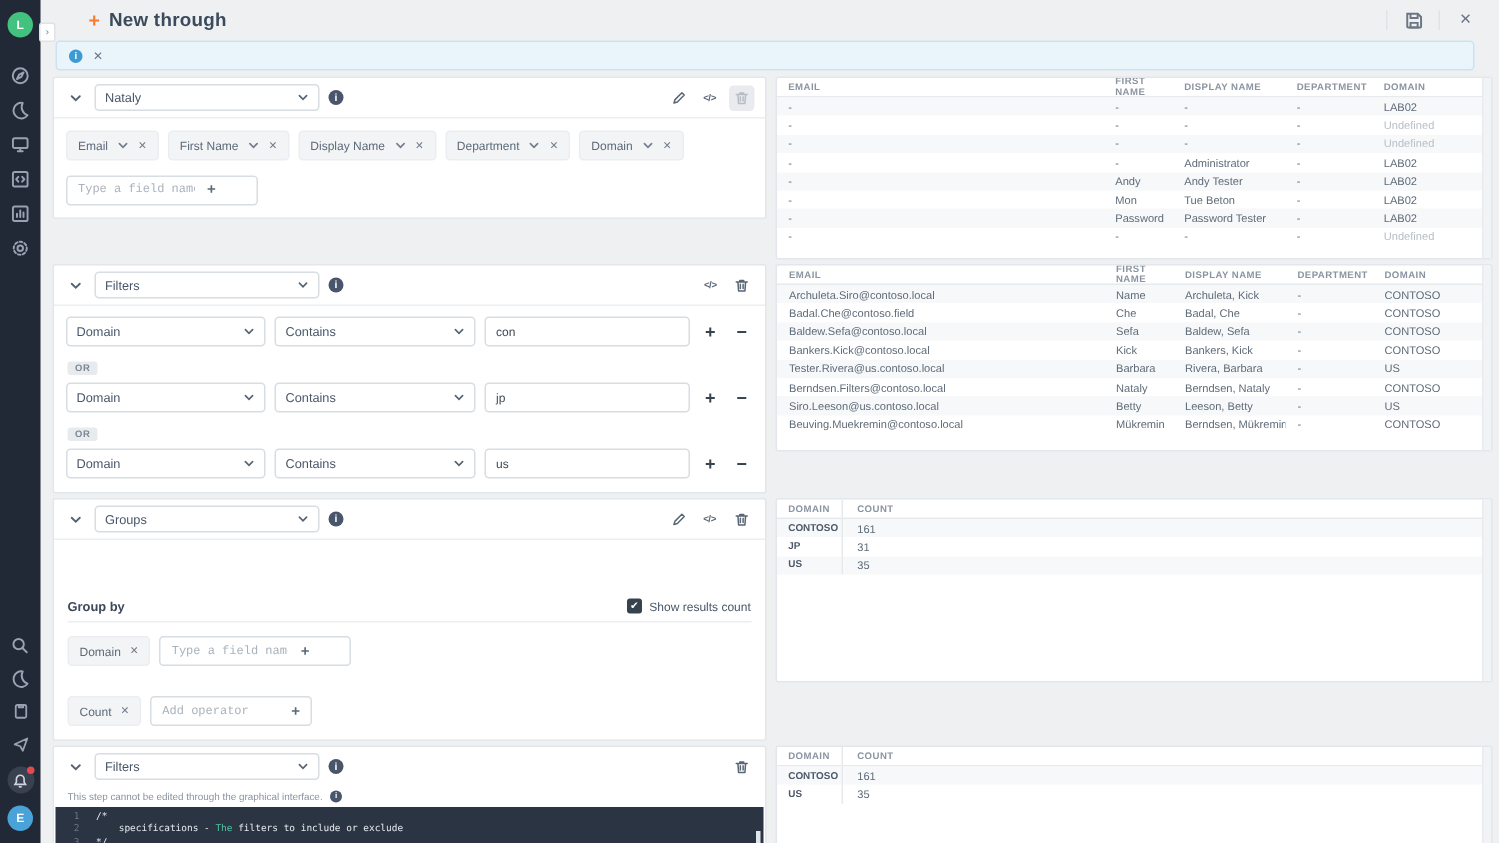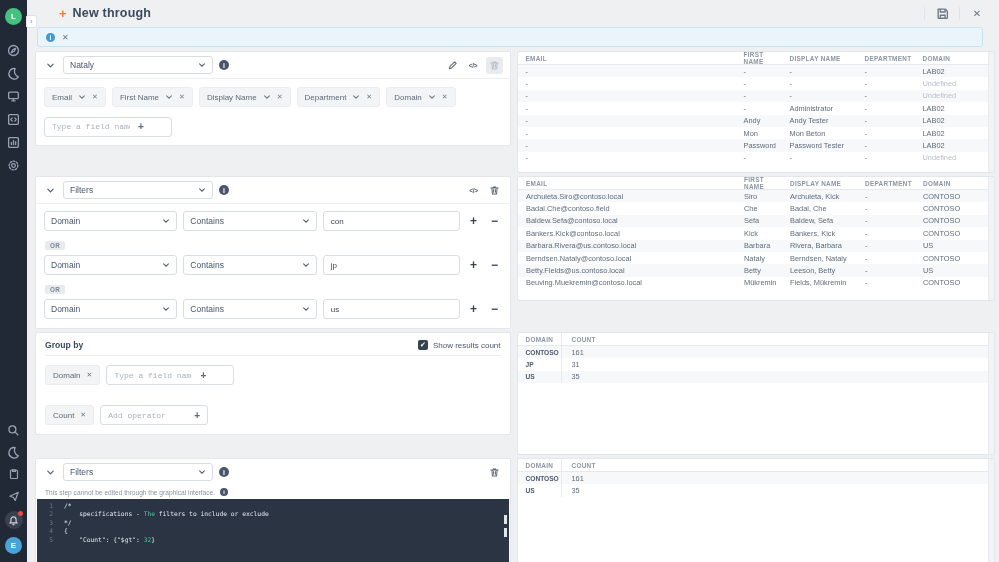--- a/index.html
+++ b/index.html
@@ -71,21 +71,21 @@
   
   .filters-body { padding:4px 0 6px; }
   .filter-block .or-badge { display:inline-block; margin:2px 0 2px 9px; background:#e8ebee; border-radius:2px; padding:1px 5px; font-size:6.3px; font-weight:bold; color:#7c8793; letter-spacing:.4px; }
   .filter-block:first-of-type .or-badge { display:none; }
   .filter-line { display:flex; align-items:center; gap:6px; padding:3px 8px; }
   .fsel { width:134px; height:20px; }
   .fval { width:138px; height:20px; border:1px solid #d8dde2; border-radius:3px; display:flex; align-items:center; padding:0 7px; font-size:8px; color:#3e4a58; cursor:text; }
   .pm { width:15px; text-align:center; font-size:12px; font-weight:bold; color:#39434f; cursor:pointer; flex:none; }
 
   
-  .grp-body { padding:7px 9px 9px; }
+  .grp-body { padding:7px 9px 9px;margin-top:32px; }
   .grp-label-row { display:flex; align-items:center; padding-bottom:5px; border-bottom:1px solid #eceef1; }
   .grp-label { font-size:8.6px; font-weight:bold; color:#3d4a5a; }
   .chk-row { margin-left:auto; display:flex; align-items:center; gap:5px; cursor:pointer;padding-left:12px; }
   .chkbox { width:10px; height:10px; background:#37424f; border-radius:2px; color:#fff; font-size:7px; display:flex; align-items:center; justify-content:center; }
   .chk-label { font-size:8px; color:#49566a; }
   .grp-chips { display:flex; gap:6px; padding:9px 0 11px; }
 
   
   .note-row { display:flex; align-items:center; gap:5px; padding:3px 9px; }
   .note-text { font-size:6.6px; color:#8a939f; }
@@ -335,21 +335,21 @@
               <div class="p-row">
                 <span class="c-email">-</span>
                 <span class="c-first">Andy</span>
                 <span class="c-disp">Andy Tester</span>
                 <span class="c-dept">-</span>
                 <span class="c-dom">LAB02</span>
               </div>
               <div class="p-row">
                 <span class="c-email">-</span>
                 <span class="c-first">Mon</span>
-                <span class="c-disp">Mon Beton</span>
+                <span class="c-disp">Tue Beton</span>
                 <span class="c-dept">-</span>
                 <span class="c-dom">LAB02</span>
               </div>
               <div class="p-row">
                 <span class="c-email">-</span>
                 <span class="c-first">Password</span>
                 <span class="c-disp">Password Tester</span>
                 <span class="c-dept">-</span>
                 <span class="c-dom">LAB02</span>
               </div>
@@ -461,21 +461,21 @@
             <span class="c-email">EMAIL</span>
             <span class="c-first">FIRST NAME</span>
             <span class="c-disp">DISPLAY NAME</span>
             <span class="c-dept">DEPARTMENT</span>
             <span class="c-dom">DOMAIN</span>
           </div>
           <div>
 
           <div class="p-row">
                 <span class="c-email">Archuleta.Siro@contoso.local</span>
-                <span class="c-first">Siro</span>
+                <span class="c-first">Name</span>
                 <span class="c-disp">Archuleta, Kick</span>
                 <span class="c-dept">-</span>
                 <span class="c-dom">CONTOSO</span>
               </div>
               <div class="p-row">
                 <span class="c-email">Badal.Che@contoso.field</span>
                 <span class="c-first">Che</span>
                 <span class="c-disp">Badal, Che</span>
                 <span class="c-dept">-</span>
                 <span class="c-dom">CONTOSO</span>
@@ -488,55 +488,82 @@
                 <span class="c-dom">CONTOSO</span>
               </div>
               <div class="p-row">
                 <span class="c-email">Bankers.Kick@contoso.local</span>
                 <span class="c-first">Kick</span>
                 <span class="c-disp">Bankers, Kick</span>
                 <span class="c-dept">-</span>
                 <span class="c-dom">CONTOSO</span>
               </div>
               <div class="p-row">
-                <span class="c-email">Barbara.Rivera@us.contoso.local</span>
+                <span class="c-email">Tester.Rivera@us.contoso.local</span>
                 <span class="c-first">Barbara</span>
                 <span class="c-disp">Rivera, Barbara</span>
                 <span class="c-dept">-</span>
                 <span class="c-dom">US</span>
               </div>
               <div class="p-row">
-                <span class="c-email">Berndsen.Nataly@contoso.local</span>
+                <span class="c-email">Berndsen.Filters@contoso.local</span>
                 <span class="c-first">Nataly</span>
                 <span class="c-disp">Berndsen, Nataly</span>
                 <span class="c-dept">-</span>
                 <span class="c-dom">CONTOSO</span>
               </div>
               <div class="p-row">
-                <span class="c-email">Betty.Fields@us.contoso.local</span>
+                <span class="c-email">Siro.Leeson@us.contoso.local</span>
                 <span class="c-first">Betty</span>
                 <span class="c-disp">Leeson, Betty</span>
                 <span class="c-dept">-</span>
                 <span class="c-dom">US</span>
               </div>
               <div class="p-row">
                 <span class="c-email">Beuving.Muekremin@contoso.local</span>
                 <span class="c-first">Mükremin</span>
-                <span class="c-disp">Fields, Mükremin</span>
+                <span class="c-disp">Berndsen, Mükremin</span>
                 <span class="c-dept">-</span>
                 <span class="c-dom">CONTOSO</span>
               </div>
             </div>
         </div>
         <div class="scroll-track"></div>
       </div>
     </div>
 
     <div class="step-row">
       <div class="lcard">
+        <div class="card-head">
+          <div class="chev-btn">
+              <svg width="9" height="9" viewBox="0 0 10 10">
+                <path d="M2 3.5l3 3 3-3"></path>
+              </svg>
+            </div>
+          <div class="sel sel-step sel-grow">
+            <span>Groups</span>
+            <svg width="8" height="8" viewBox="0 0 10 10">
+                <path d="M2 3.5l3 3 3-3"></path>
+              </svg>
+          </div>
+          <div class="info-dark">i</div>
+          <div class="head-actions">
+            <div class="act">
+                <svg width="11" height="11" viewBox="0 0 12 12">
+                  <path d="M2.5 9.5l.8-2.5 5-5 1.7 1.7-5 5-2.5.8z"></path>
+                </svg>
+              </div>
+            <div class="act code-glyph">&lt;/&gt;</div>
+            <div class="act">
+                <svg width="11" height="11" viewBox="0 0 12 12">
+                  <path d="M2 3.2h8M4.6 3.2V2.2h2.8v1M3.2 3.2l.5 6.6h4.6l.5-6.6M5 5v3M7 5v3"></path>
+                </svg>
+              </div>
+          </div>
+        </div>
         <div class="grp-body">
           <div class="grp-label-row">
             <span class="grp-label">Group by</span>
             <div class="chk-row">
               <span class="chkbox">✔</span>
               <span class="chk-label">Show results count</span>
             </div>
           </div>
           <div class="grp-chips">
             <div style="display:flex; gap:6px;">

